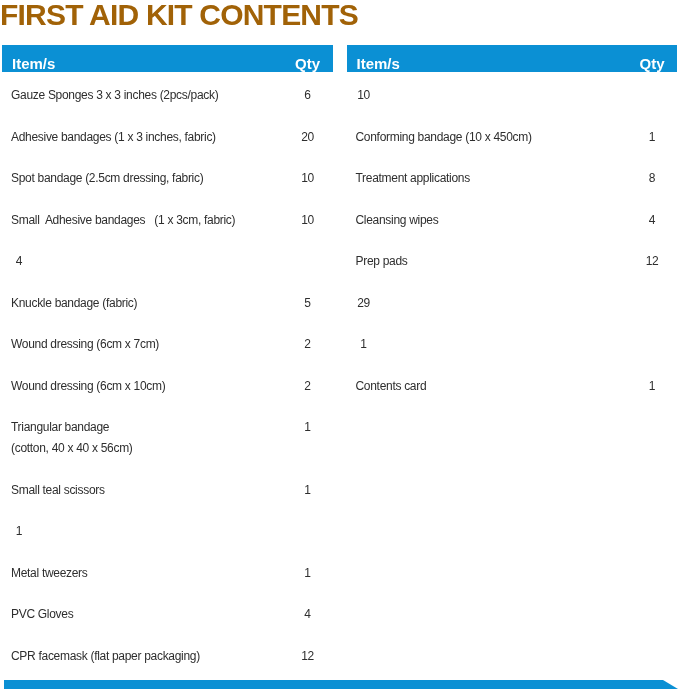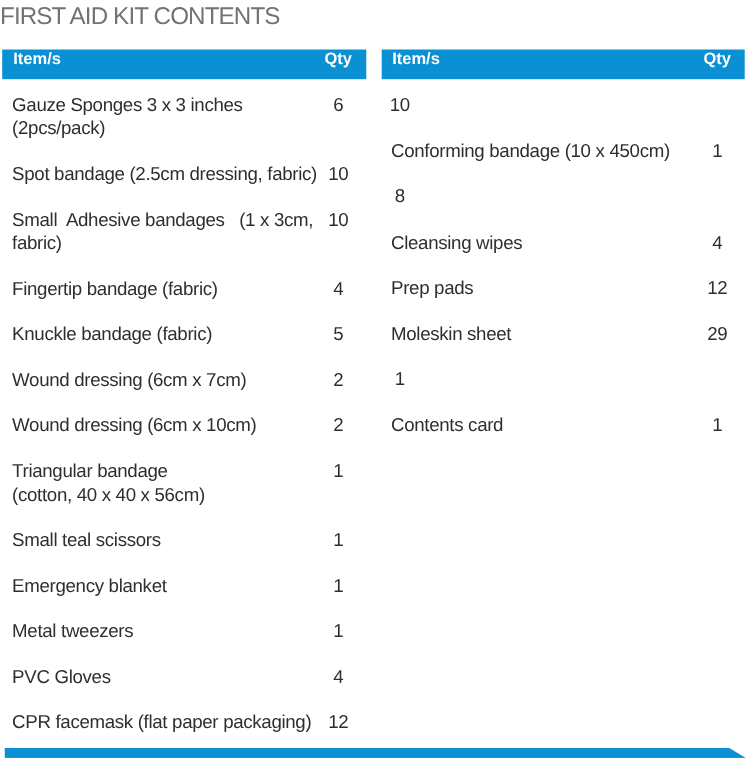--- a/index.html
+++ b/index.html
@@ -11,38 +11,38 @@
     position: relative;
     width: 679px;
     height: 690px;
     overflow: hidden;
     font-family: "Liberation Sans", "DejaVu Sans", sans-serif;
     color: #2e2e2e;
   }
   .page-title {
     margin: 0 0 15px 0;
     padding: 0;
-    font-size: 22px;
+    font-size: 30px;
     line-height: 30px;
-    font-weight: 400;
+    font-weight: 700;
     letter-spacing: -0.8px;
-    color: #737373;
+    color: #a16207;
   }
   .tables {
     display: flex;
     gap: 14px;
     padding: 0 2px;
   }
   .item-table {
     flex: 1 1 0;
     min-width: 0;
   }
   .table-header {
     display: flex;
-    align-items: flex-start;
+    align-items: flex-end;
     height: 27px;
     background: var(--accent, #0b90d4);
     color: #ffffff;
     font-size: 15px;
     font-weight: 700;
   }
   .th-item {
     flex: 1 1 auto;
     padding-left: 10px;
   }
@@ -51,21 +51,21 @@
     margin-right: 8px;
     text-align: center;
   }
   .table-rows {
     padding-top: 13px;
   }
   .table-row {
     display: flex;
     align-items: flex-start;
     margin-bottom: 20.5px;
-    font-size: 17px;
+    font-size: 12px;
     line-height: 21px;
     letter-spacing: -0.3px;
   }
   .item-label {
     flex: 1 1 auto;
     padding-left: 9px;
     white-space: pre-wrap;
   }
   .qty-value {
     width: 34px;
@@ -94,33 +94,36 @@
     <header class="table-header">
       <span class="th-item">Item/s</span>
       <span class="th-qty">Qty</span>
     </header>
     <div class="table-rows">
   <div class="table-row">
     <span class="item-label">Gauze Sponges 3 x 3 inches (2pcs/pack)</span>
     <span class="qty-value">6</span>
   </div>
 
+  <div class="table-row">
+    <span class="item-label">Adhesive bandages (1 x 3 inches, fabric)</span>
+    <span class="qty-value">20</span>
+  </div>
 
   <div class="table-row">
     <span class="item-label">Spot bandage (2.5cm dressing, fabric)</span>
     <span class="qty-value">10</span>
   </div>
 
   <div class="table-row">
     <span class="item-label">Small  Adhesive bandages   (1 x 3cm, fabric)</span>
     <span class="qty-value">10</span>
   </div>
 
   <div class="table-row">
-    <span class="item-label">Fingertip bandage (fabric)</span>
     <span class="qty-value">4</span>
   </div>
 
   <div class="table-row">
     <span class="item-label">Knuckle bandage (fabric)</span>
     <span class="qty-value">5</span>
   </div>
 
   <div class="table-row">
     <span class="item-label">Wound dressing (6cm x 7cm)</span>
@@ -137,21 +140,20 @@
 (cotton, 40 x 40 x 56cm)</span>
     <span class="qty-value">1</span>
   </div>
 
   <div class="table-row">
     <span class="item-label">Small teal scissors</span>
     <span class="qty-value">1</span>
   </div>
 
   <div class="table-row">
-    <span class="item-label">Emergency blanket</span>
     <span class="qty-value">1</span>
   </div>
 
   <div class="table-row">
     <span class="item-label">Metal tweezers</span>
     <span class="qty-value">1</span>
   </div>
 
   <div class="table-row">
     <span class="item-label">PVC Gloves</span>
@@ -174,35 +176,35 @@
   <div class="table-row">
     <span class="qty-value">10</span>
   </div>
 
   <div class="table-row">
     <span class="item-label">Conforming bandage (10 x 450cm)</span>
     <span class="qty-value">1</span>
   </div>
 
   <div class="table-row">
+    <span class="item-label">Treatment applications</span>
     <span class="qty-value">8</span>
   </div>
 
   <div class="table-row">
     <span class="item-label">Cleansing wipes</span>
     <span class="qty-value">4</span>
   </div>
 
   <div class="table-row">
     <span class="item-label">Prep pads</span>
     <span class="qty-value">12</span>
   </div>
 
   <div class="table-row">
-    <span class="item-label">Moleskin sheet</span>
     <span class="qty-value">29</span>
   </div>
 
   <div class="table-row">
     <span class="qty-value">1</span>
   </div>
 
   <div class="table-row">
     <span class="item-label">Contents card</span>
     <span class="qty-value">1</span>

